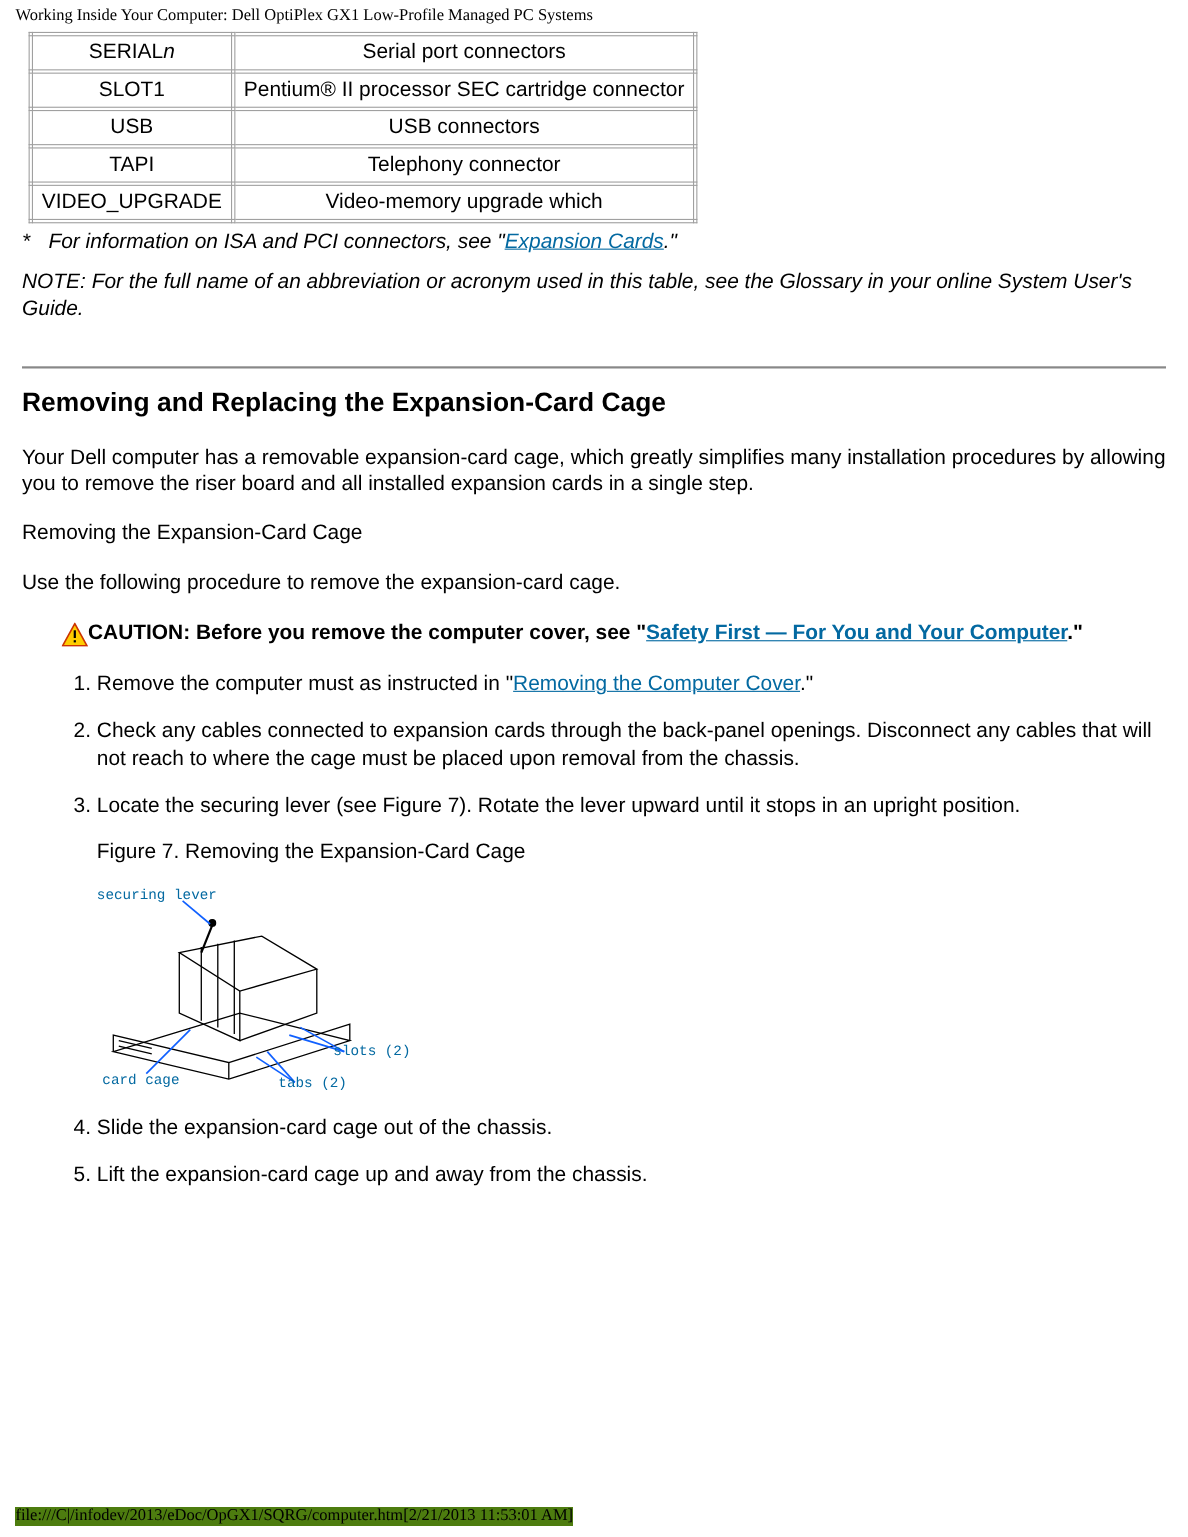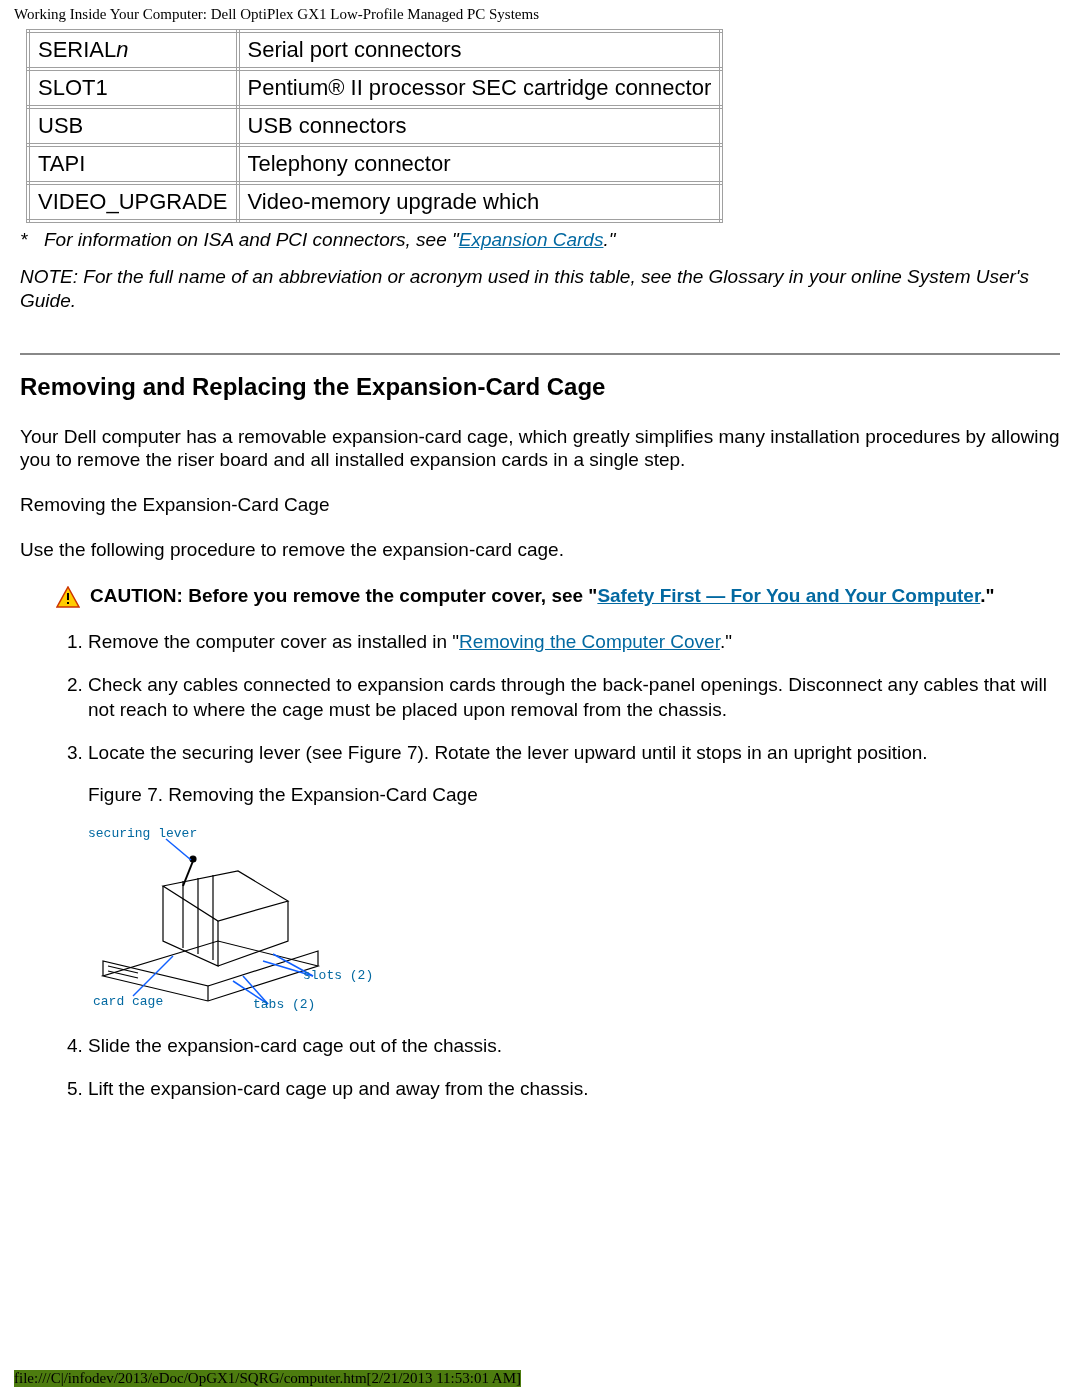--- a/index.html
+++ b/index.html
@@ -25,23 +25,23 @@
   }
   table.conn {
     border-collapse: collapse;
     border: 4px double #a0a0a0;
     margin-left: 6px;
     margin-bottom: 6px;
   }
   table.conn td {
     border: 4px double #a0a0a0;
     padding: 4px 8px;
-    text-align: left;
+    text-align: center;
     vertical-align: top;
-    font-size: 22px;
+    font-size: 19px;
   }
   .footnote-row {
     display: flex;
     gap: 10px;
     font-style: italic;
     margin: 2px 0 6px 0;
   }
   .footnote-star {
     width: 14px;
     flex: 0 0 auto;
@@ -74,21 +74,20 @@
     line-height: 1.25;
   }
   h3.subsection {
     font-size: 19px;
     font-weight: normal;
     margin: 0 0 22px 0;
   }
   .caution-row {
     display: flex;
     align-items: flex-start;
-    gap: 10px;
     margin: 0 0 22px 0;
   }
   .caution-icon {
     flex: 0 0 auto;
     width: 24px;
     height: 22px;
     margin-left: 36px;
     margin-top: 2px;
   }
   .caution-text {
@@ -192,21 +191,21 @@
         <rect x="11" y="7" width="2" height="7" fill="#000"></rect>
         <rect x="11" y="16" width="2" height="2" fill="#000"></rect>
       </svg>
       <div class="caution-text">
         <span>CAUTION: Before you remove the computer cover, see "</span><a href="#" class="doc-link">Safety First — For You and Your Computer</a><span>."</span>
       </div>
     </div>
 
     <ol class="steps">
       <li>
-        <span>Remove the computer cover as installed in "</span><a href="#" class="doc-link">Removing the Computer Cover</a><span>."</span>
+        <span>Remove the computer must as instructed in "</span><a href="#" class="doc-link">Removing the Computer Cover</a><span>."</span>
       </li>
       <li>Check any cables connected to expansion cards through the back-panel openings. Disconnect any cables that will not reach to where the cage must be placed upon removal from the chassis.</li>
       <li>
         <div>Locate the securing lever (see Figure 7). Rotate the lever upward until it stops in an upright position.</div>
         <div class="figure-caption">Figure 7. Removing the Expansion-Card Cage</div>
         <div class="figure-box">
           <svg width="260" height="190" viewBox="0 0 260 190">
 
             <g stroke="#000" fill="none" stroke-width="1.2">
 

